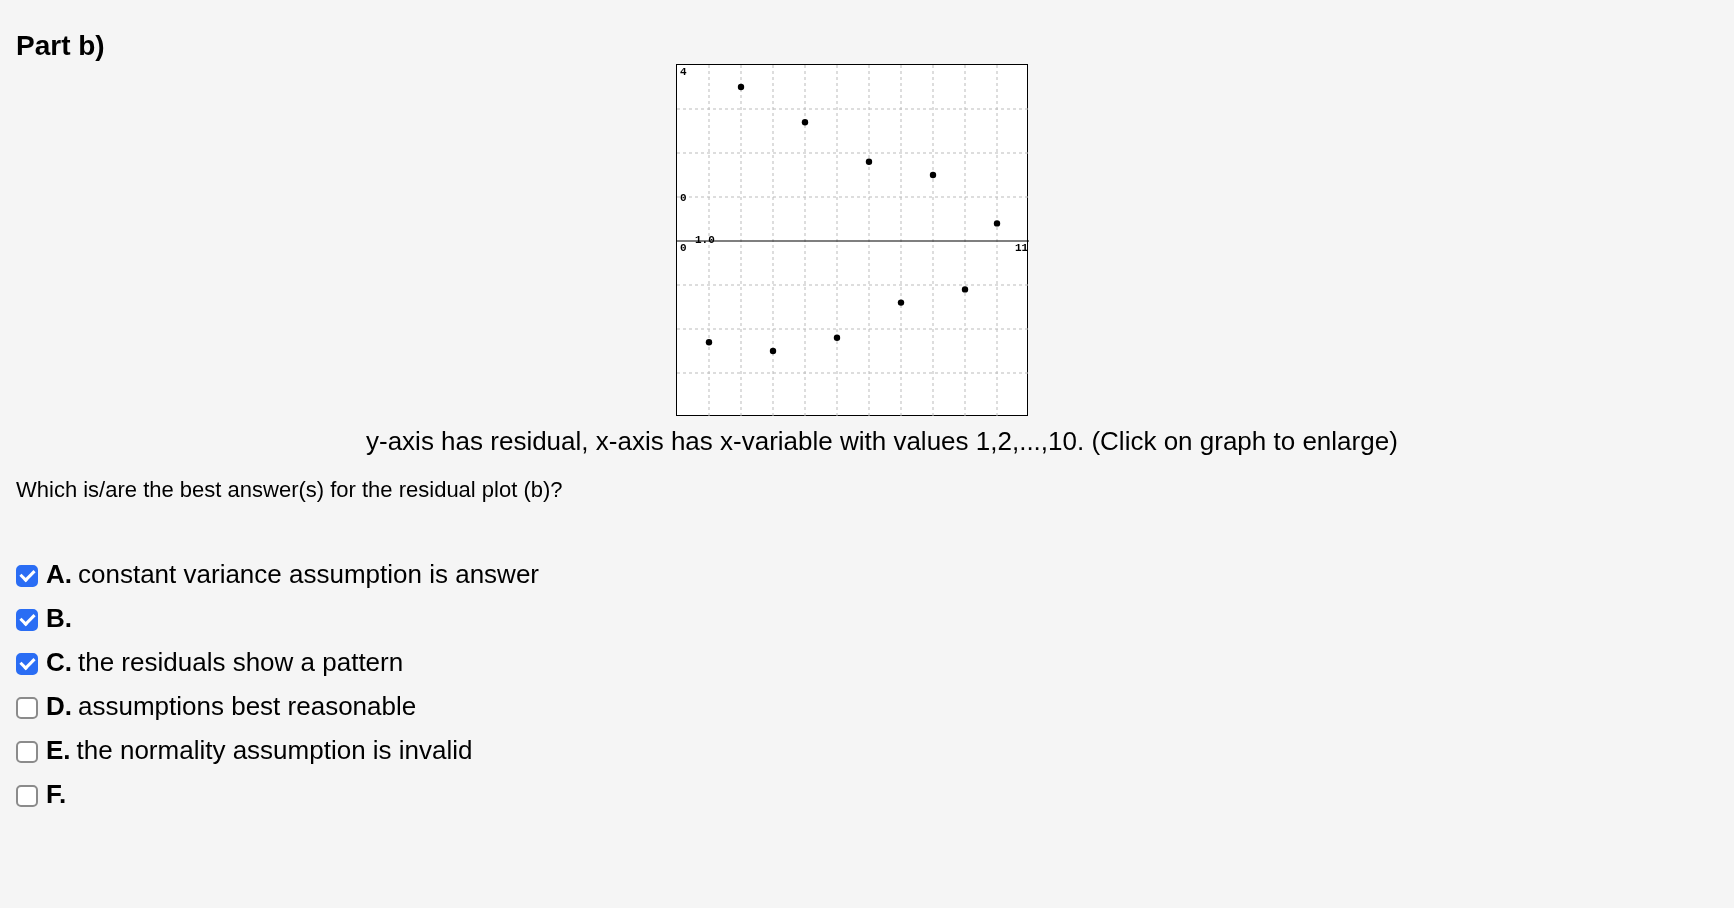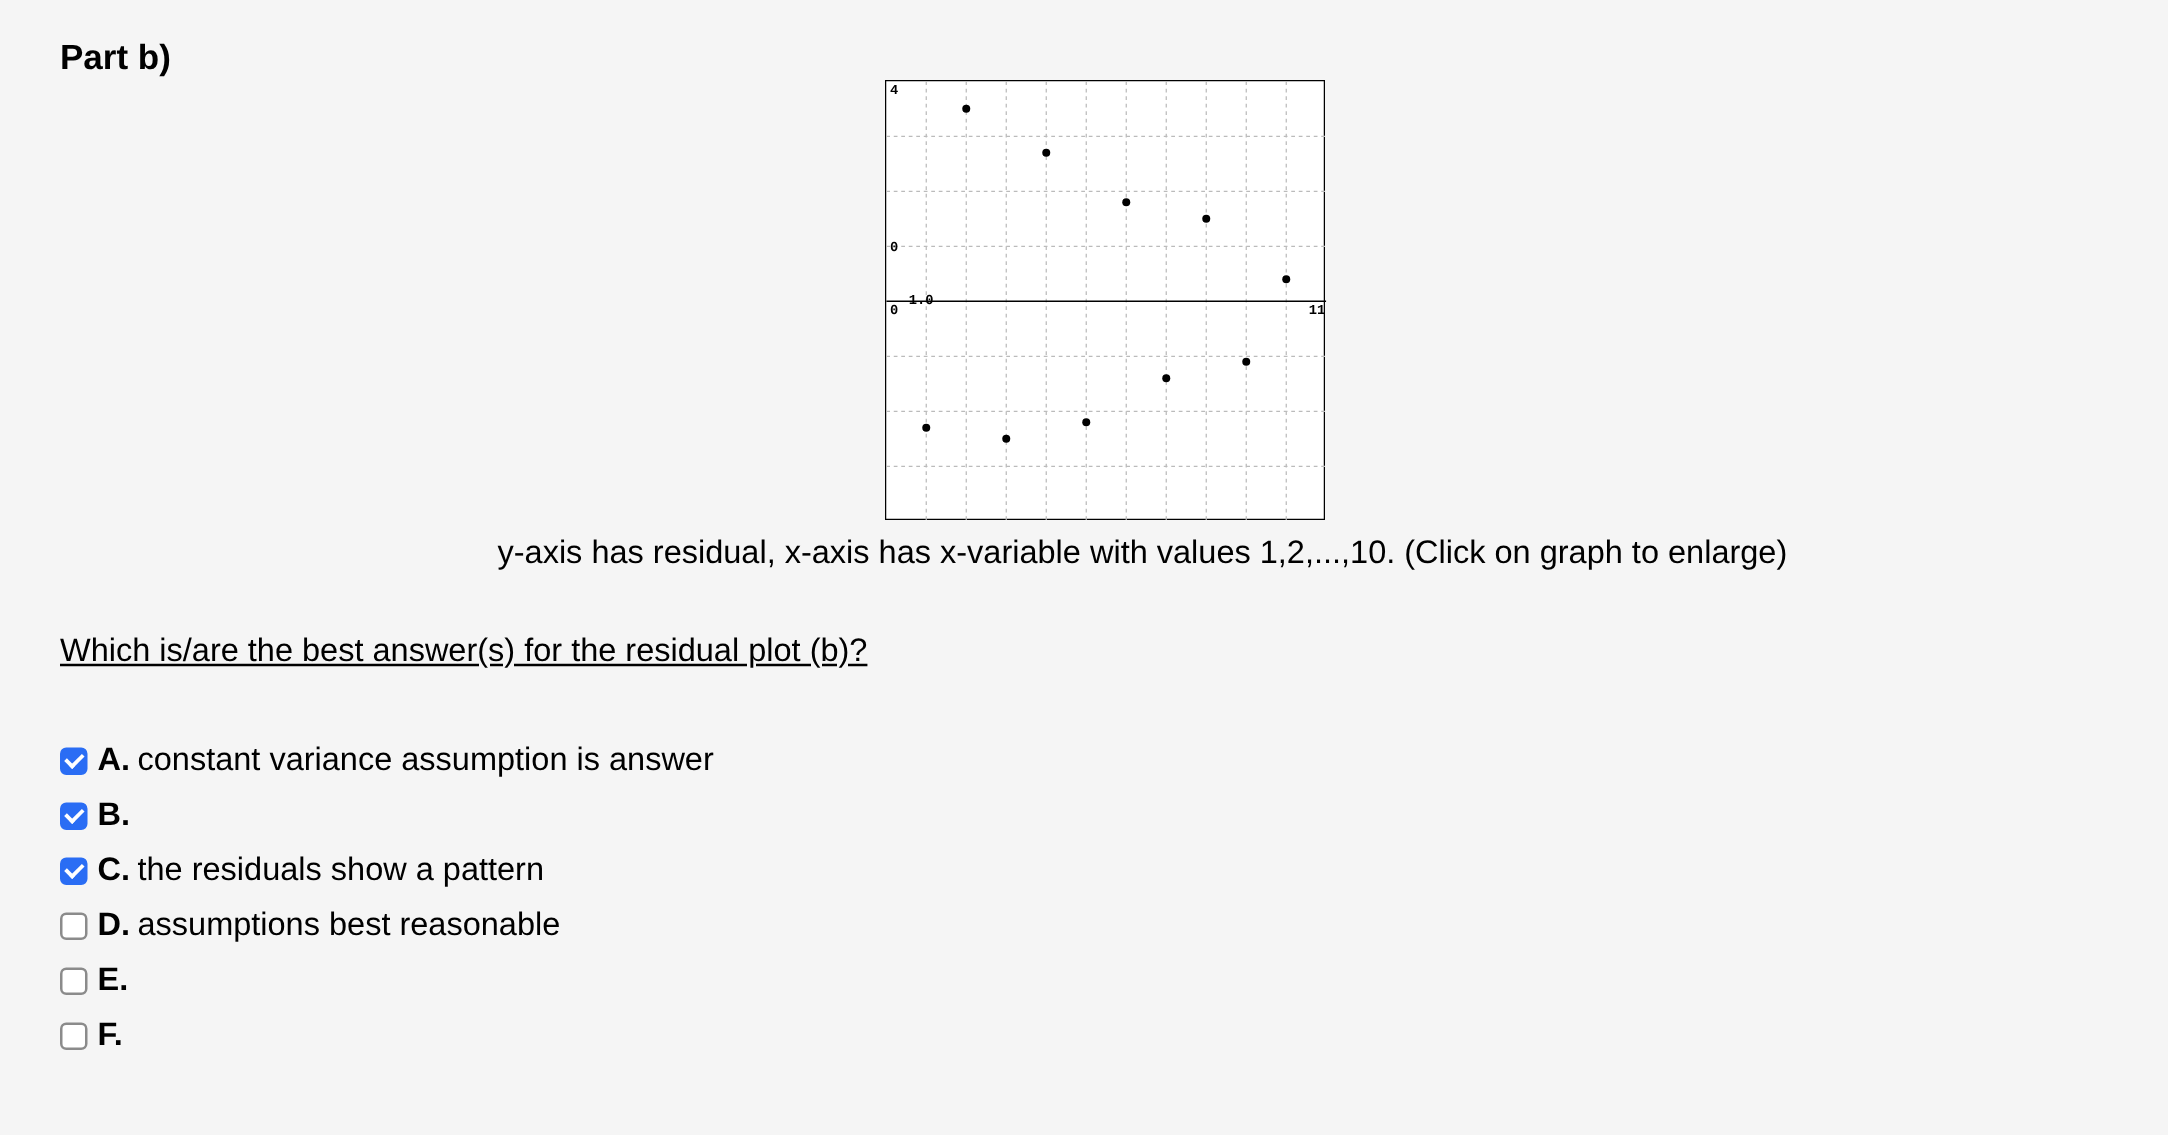--- a/index.html
+++ b/index.html
@@ -7,21 +7,21 @@
     margin: 0;
     padding: 0;
     width: 1734px;
     height: 908px;
     background: #f5f5f5;
     font-family: Arial, Helvetica, sans-serif;
     font-size: 26px;
     color: #000;
   }
   .page {
-    padding: 30px 48px;
+    padding: 30px 16px;
     position: relative;
   }
   .part-title {
     font-weight: bold;
     font-size: 28px;
     margin-bottom: 8px;
   }
   .chart-wrap {
     position: relative;
     width: 352px;
@@ -34,23 +34,22 @@
   .chart-wrap svg {
     position: absolute;
     inset: 0;
   }
   .chart-caption {
     margin-top: 10px;
     margin-left: 350px;
     font-size: 26px;
   }
   .question {
-    margin-top: 48px;
-    font-size: 26px;
-    text-decoration: underline;
+    margin-top: 20px;
+    font-size: 22px;
   }
   .options {
     margin-top: 54px;
   }
   .opt-row {
     display: flex;
     align-items: center;
     gap: 6px;
     margin-bottom: 9px;
     font-size: 26px;
@@ -170,20 +169,21 @@
         <span> the residuals show a pattern</span>
       </div>
       <div class="opt-row">
         <span class="cb"></span>
         <span class="opt-letter">D.</span>
         <span> assumptions best reasonable</span>
       </div>
       <div class="opt-row">
         <span class="cb"></span>
         <span class="opt-letter">E.</span>
+        <span> the normality assumption is invalid</span>
       </div>
       <div class="opt-row">
         <span class="cb"></span>
         <span class="opt-letter">F.</span>
       </div>
     </div>
 
 </div>
 
 </body></html>

